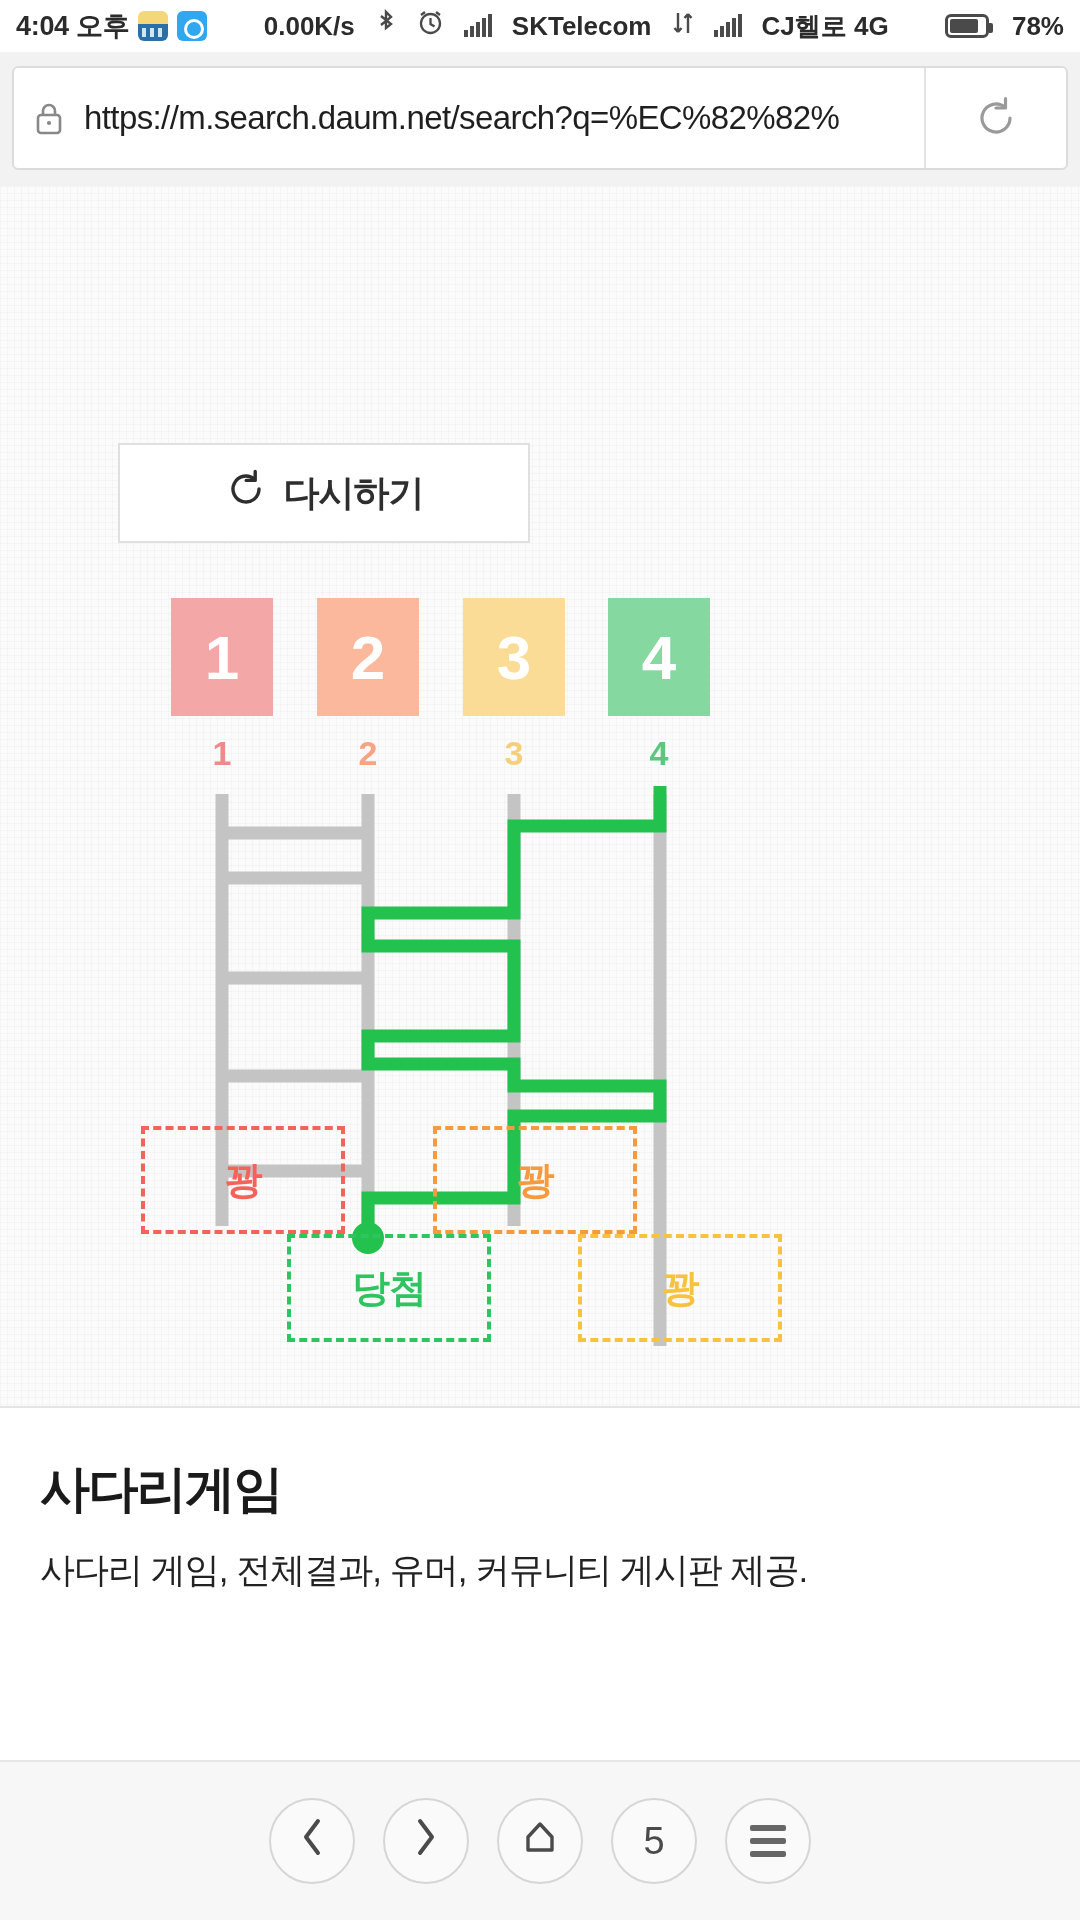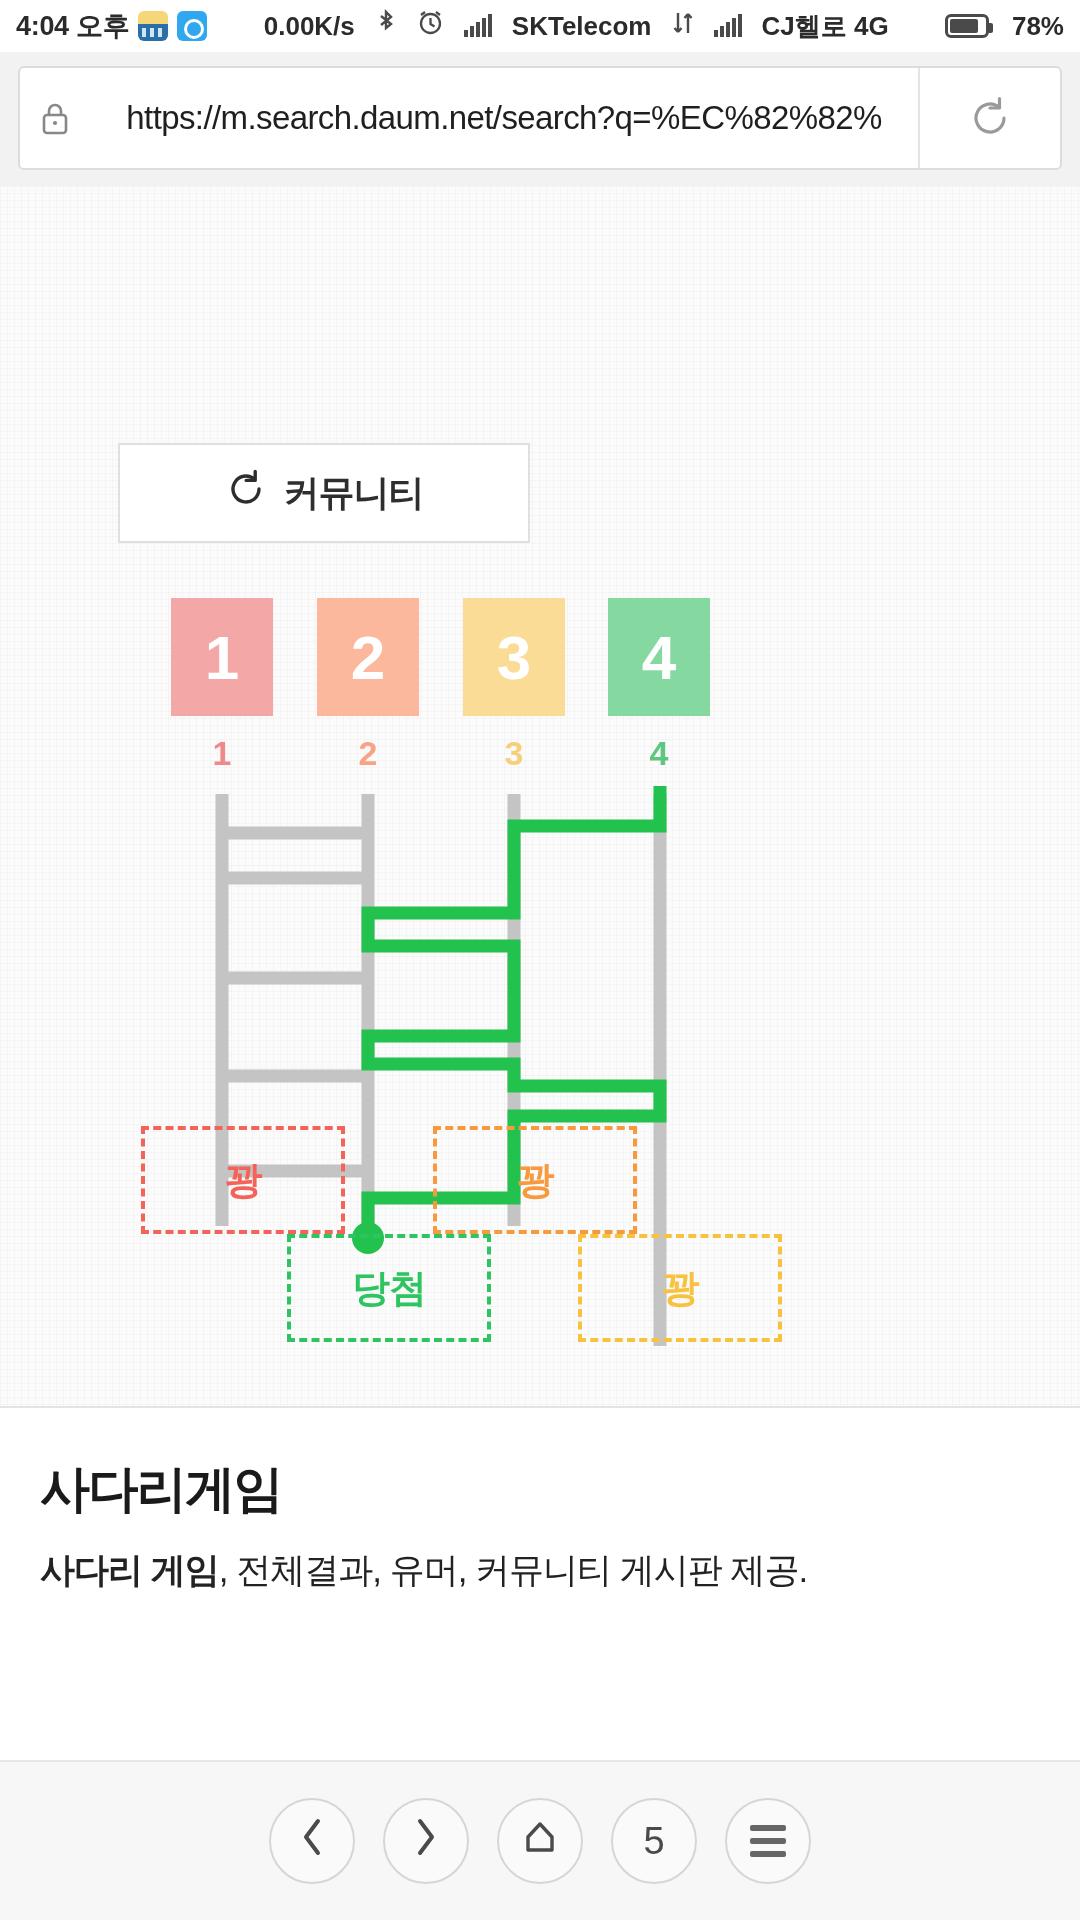--- a/index.html
+++ b/index.html
@@ -29,21 +29,21 @@
   .sb-txt{ font-size:26px; font-weight:700; color:#2b2b2b; white-space:nowrap; }
   .bars{ display:inline-flex; align-items:flex-end; gap:2px; height:22px; }
   .bars i{ width:4px; background:#4a4a4a; display:block; }
   .bars i:nth-child(1){height:7px}.bars i:nth-child(2){height:11px}
   .bars i:nth-child(3){height:15px}.bars i:nth-child(4){height:19px}.bars i:nth-child(5){height:23px}
   .battery{ width:44px;height:24px;border:3px solid #4a4a4a;border-radius:6px;position:relative;display:inline-block; }
   .battery:after{content:"";position:absolute;right:-7px;top:6px;width:4px;height:10px;background:#4a4a4a;border-radius:0 2px 2px 0;}
   .battery span{position:absolute;left:2px;top:2px;bottom:2px;width:75%;background:#4a4a4a;border-radius:2px;display:block;}
 
   
-  .urlbar-wrap{ width:1080px; background:#f2f2f2; padding:14px 18px 16px;text-align:center; }
+  .urlbar-wrap{ width:1080px; background:#f2f2f2; padding:14px 12px 16px; }
   .urlbar{
     height:104px; background:#fff; border:2px solid #dcdcdc; border-radius:6px;
     display:flex; align-items:center;
   }
   .url-lock{ width:70px; display:flex; align-items:center; justify-content:center; }
   .url-text{
     flex:1; font-size:33px; color:#1f1f1f; white-space:nowrap; overflow:hidden;
     letter-spacing:-0.6px;
   }
   .url-sep{ width:2px; height:100%; background:#e3e3e3; }
@@ -86,21 +86,21 @@
     position:absolute; width:204px; height:108px;
     display:flex; align-items:center; justify-content:center;
     font-size:38px; font-weight:700; letter-spacing:-1px; background:transparent;
   }
 
   
   .result{ width:1080px; padding:48px 40px 40px; background:#fff; }
   .res-title{ font-size:50px; font-weight:700; color:#1a1a1a; letter-spacing:-1.6px; }
   .res-url{ font-size:36px; color:#1fb6cd; margin-top:26px; letter-spacing:-0.8px; }
   .res-desc{ font-size:35px; color:#222; margin-top:24px; letter-spacing:-1px; }
-  .res-desc b{ font-weight:700; }
+  .res-desc b{ font-weight:400; }
 
   
   .navbar{
     position:absolute; left:0; bottom:0; width:1080px; height:160px;
     background:#f7f7f7; border-top:2px solid #e6e6e6;
     display:flex; align-items:center; justify-content:center; gap:28px;
   }
   .navbtn{
     width:86px; height:86px; border:2px solid #d6d6d6; border-radius:50%;
     background:#fafafa; display:flex; align-items:center; justify-content:center;
@@ -186,21 +186,21 @@
 <div class="game">
 
   <div class="topbtns">
     <div class="tbtn">
       <span>
         <svg width="42" height="42" viewBox="0 0 42 42">
           <path d="M34 21a13 13 0 1 1-4.6-9.9" fill="none" stroke="#2e2e2e" stroke-width="3.4" stroke-linecap="round"></path>
           <path d="M30.2 3.4v9h-9" fill="none" stroke="#2e2e2e" stroke-width="3.4" stroke-linecap="round" stroke-linejoin="round"></path>
         </svg>
       </span>
-      <span>커뮤니티</span>
+      <span>다시하기</span>
     </div>
   </div>
 
   <div class="tiles">
     <div class="tile" style="left:171px;background:#f4a7a7;">
       <span>1</span>
       </div>
     <div class="tile" style="left:317px;background:#fbb89c;">
       <span>2</span>
       </div>

